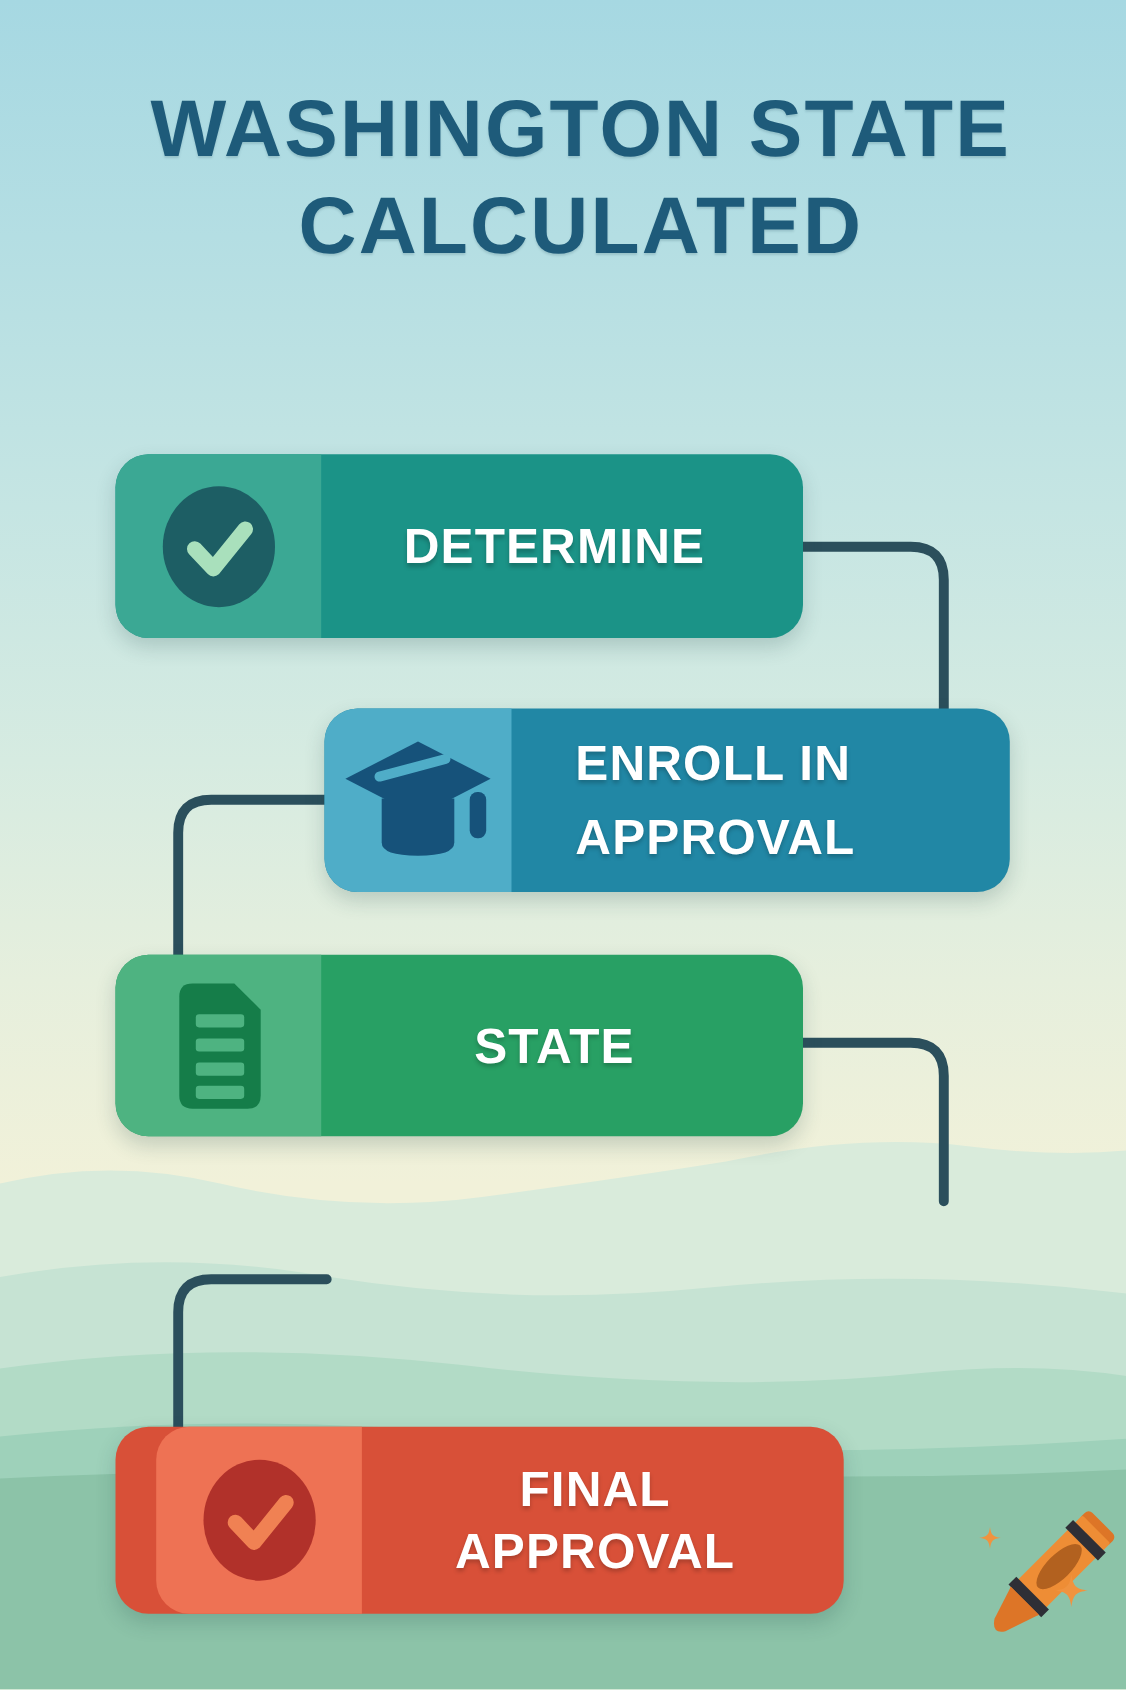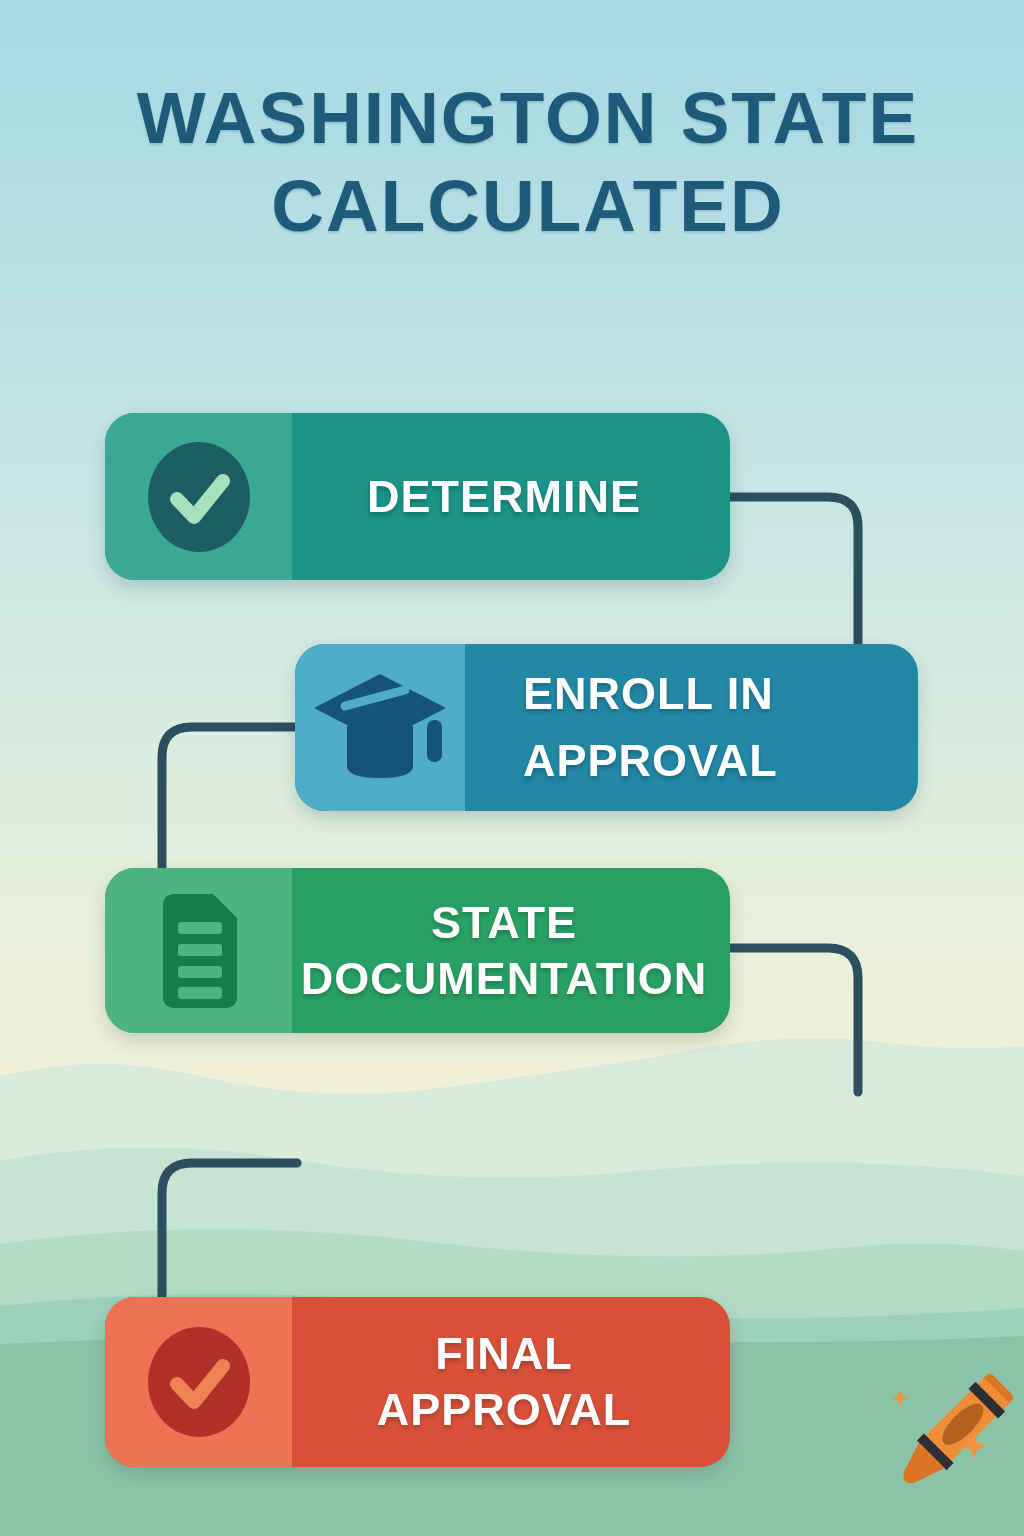--- a/index.html
+++ b/index.html
@@ -61,21 +61,21 @@
     line-height: 56px; letter-spacing: 1px;
     text-shadow: 0 3px 4px rgba(0,0,0,0.22);
   }
   .step.center .label { align-items: center; text-align: center; padding-right: 14px; }
   .step.left .label { align-items: flex-start; text-align: left; padding-left: 58px; gap: 11px; }
 
   #step-0 { left: 105px; top: 413px;  width: 625px; height: 167px; --panel-w: 187px; }
   #step-1 { left: 295px; top: 644px;  width: 623px; height: 167px; --panel-w: 170px; }
   #step-2 { left: 105px; top: 868px;  width: 625px; height: 165px; --panel-w: 187px; }
   #step-3 { left: 293px; top: 1088px; width: 627px; height: 170px; --panel-w: 172px; }
-  #step-4 { left: 105px; top: 1297px; width: 625px; height: 170px; --panel-w: 187px; }
+  #step-4 { left: 105px; top: 1297px; width: 625px; height: 170px; padding-left: 37px; --panel-w: 187px; }
 
   
   #watermark {
     position: absolute; left: 858px; top: 1352px;
     width: 170px; height: 184px; z-index: 1;
   }
 </style>
 </head>
 <body style="--title-color: #1e5b7a;">
 
@@ -135,21 +135,20 @@
       <svg width="92" height="122" viewBox="0 0 92 122" aria-hidden="true">
         <path d="M10,16 Q10,4 22,4 L60,4 L84,28 L84,106 Q84,118 72,118 L22,118 Q10,118 10,106 Z" fill="#157d49"></path>
         <rect x="25" y="32" width="44" height="12" rx="3" fill="#4eb381"></rect>
         <rect x="25" y="54" width="44" height="12" rx="3" fill="#4eb381"></rect>
         <rect x="25" y="76" width="44" height="12" rx="3" fill="#4eb381"></rect>
         <rect x="25" y="97" width="44" height="12" rx="3" fill="#4eb381"></rect>
       </svg>
     </div>
     <div class="label">
       <span>STATE</span>
-      <span>DOCUMENTATION</span>
     </div>
   </div>
 
 
   <div id="step-4" class="step center" style="--body: #d85038; --panel: #ee7254;">
     <div class="panel">
       <svg width="110" height="112" viewBox="0 0 110 112" aria-hidden="true">
         <ellipse cx="55" cy="56" rx="51" ry="55" fill="#b1312a"></ellipse>
         <path d="M33,58 L50,76 L79,40" fill="none" stroke-width="14" stroke-linecap="round" stroke-linejoin="round" stroke="#f08153"></path>
       </svg>

